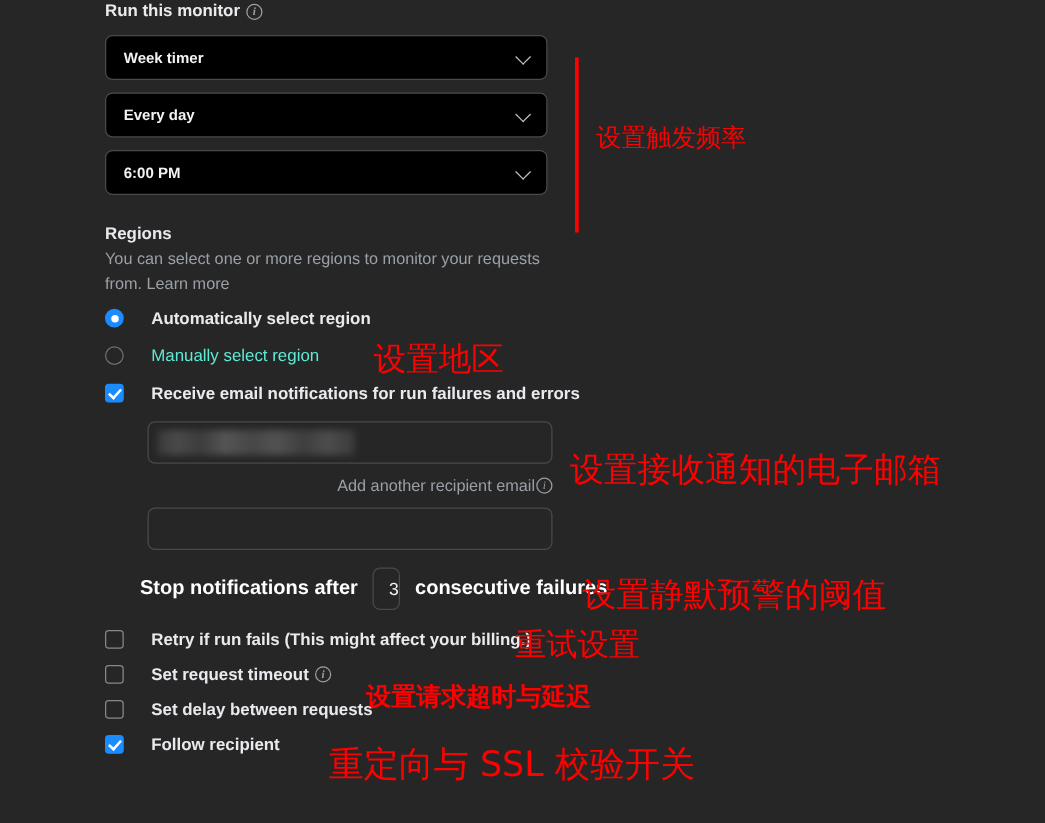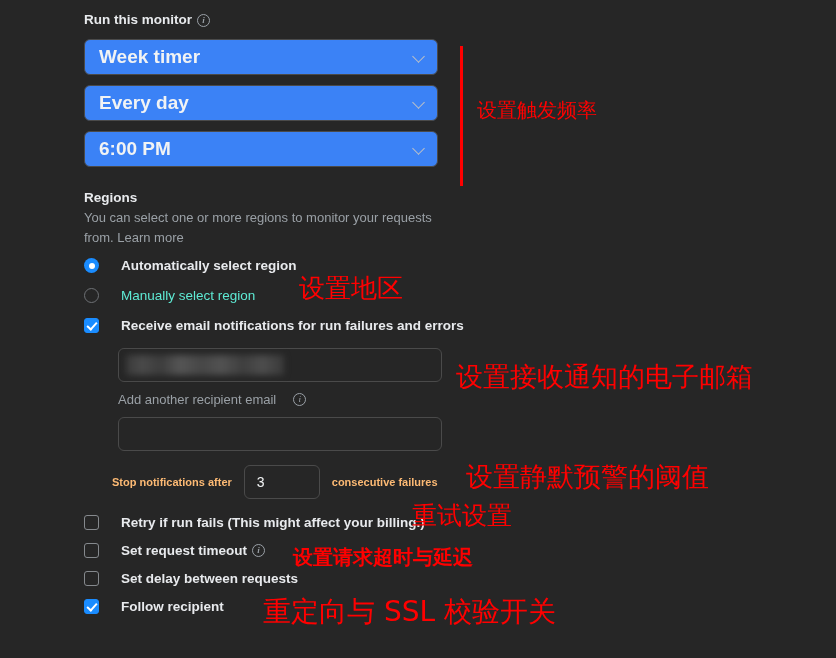--- a/index.html
+++ b/index.html
@@ -7,21 +7,21 @@
     width: 836px; height: 658px;
     background: #262626;
     font-family: "Liberation Sans", sans-serif;
     overflow: hidden;
   }
   .page { position: relative; width: 836px; height: 658px; }
 
   
   .form-col {
     position: absolute;
-    left: 84px; top: 11px;
+    left: 84px; top: 0;
     width: 358px;
   }
 
   .section-title {
     font-size: 13.5px;
     font-weight: bold;
     color: #e8eaed;
     display: flex;
     align-items: center;
     gap: 5px;
@@ -45,29 +45,29 @@
     text-align: center;
     font-style: italic;
     font-family: "Liberation Serif", serif;
     flex: 0 0 auto;
   }
 
   .select {
     position: relative;
     height: 36px;
     width: 354px;
-    background: #3b82f6;
+    background: #000000;
     border: 1px solid #4a4a4a;
     border-radius: 6px;
     display: flex;
     align-items: center;
     padding: 0 14px;
     margin-top: 10px;
     color: #f1f3f4;
-    font-size: 19px;
+    font-size: 12px;
     font-weight: bold;
     cursor: pointer;
   }
   .chev {
     position: absolute;
     right: 14px; top: 50%;
     width: 9px; height: 9px;
     margin-top: -5px;
     border-right: 1.6px solid #bdc1c6;
     border-bottom: 1.6px solid #bdc1c6;
@@ -159,34 +159,35 @@
     filter: blur(3px);
   }
 
   .sub-note {
     margin-left: 34px;
     margin-top: 10px;
     font-size: 13px;
     color: #9aa0a6;
     display: flex;
     align-items: center;
-    gap: 17px;
+    gap: 1px;
+    justify-content: flex-end;
   }
 
   .stop-row {
     margin-left: 28px;
     margin-top: 14px;
     display: flex;
     align-items: center;
     gap: 12px;
   }
   .stop-row .lbl {
-    font-size: 11px;
+    font-size: 16px;
     font-weight: bold;
-    color: #fdba74;
+    color: #ffffff;
     white-space: nowrap;
   }
   .num-input {
     width: 76px; height: 34px;
     background: transparent;
     border: 1px solid #4a4a4a;
     border-radius: 6px;
     color: #f1f3f4;
     font-size: 14px;
     display: flex;

